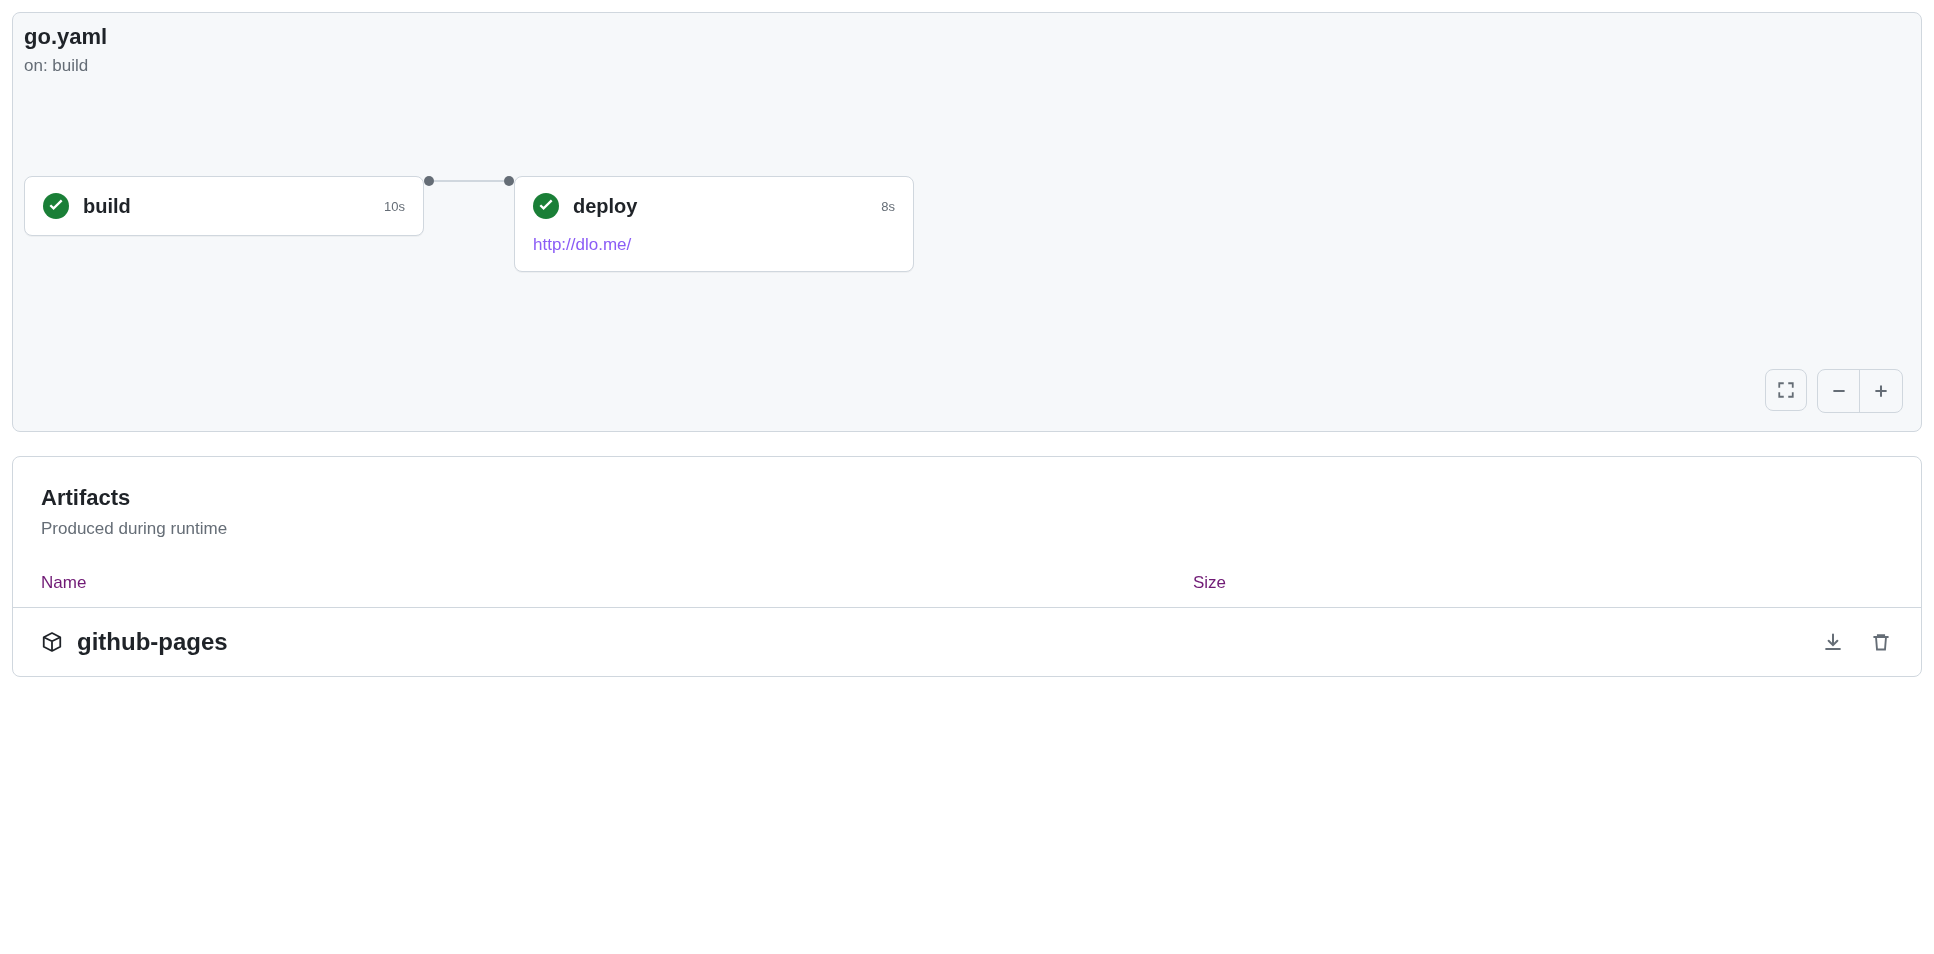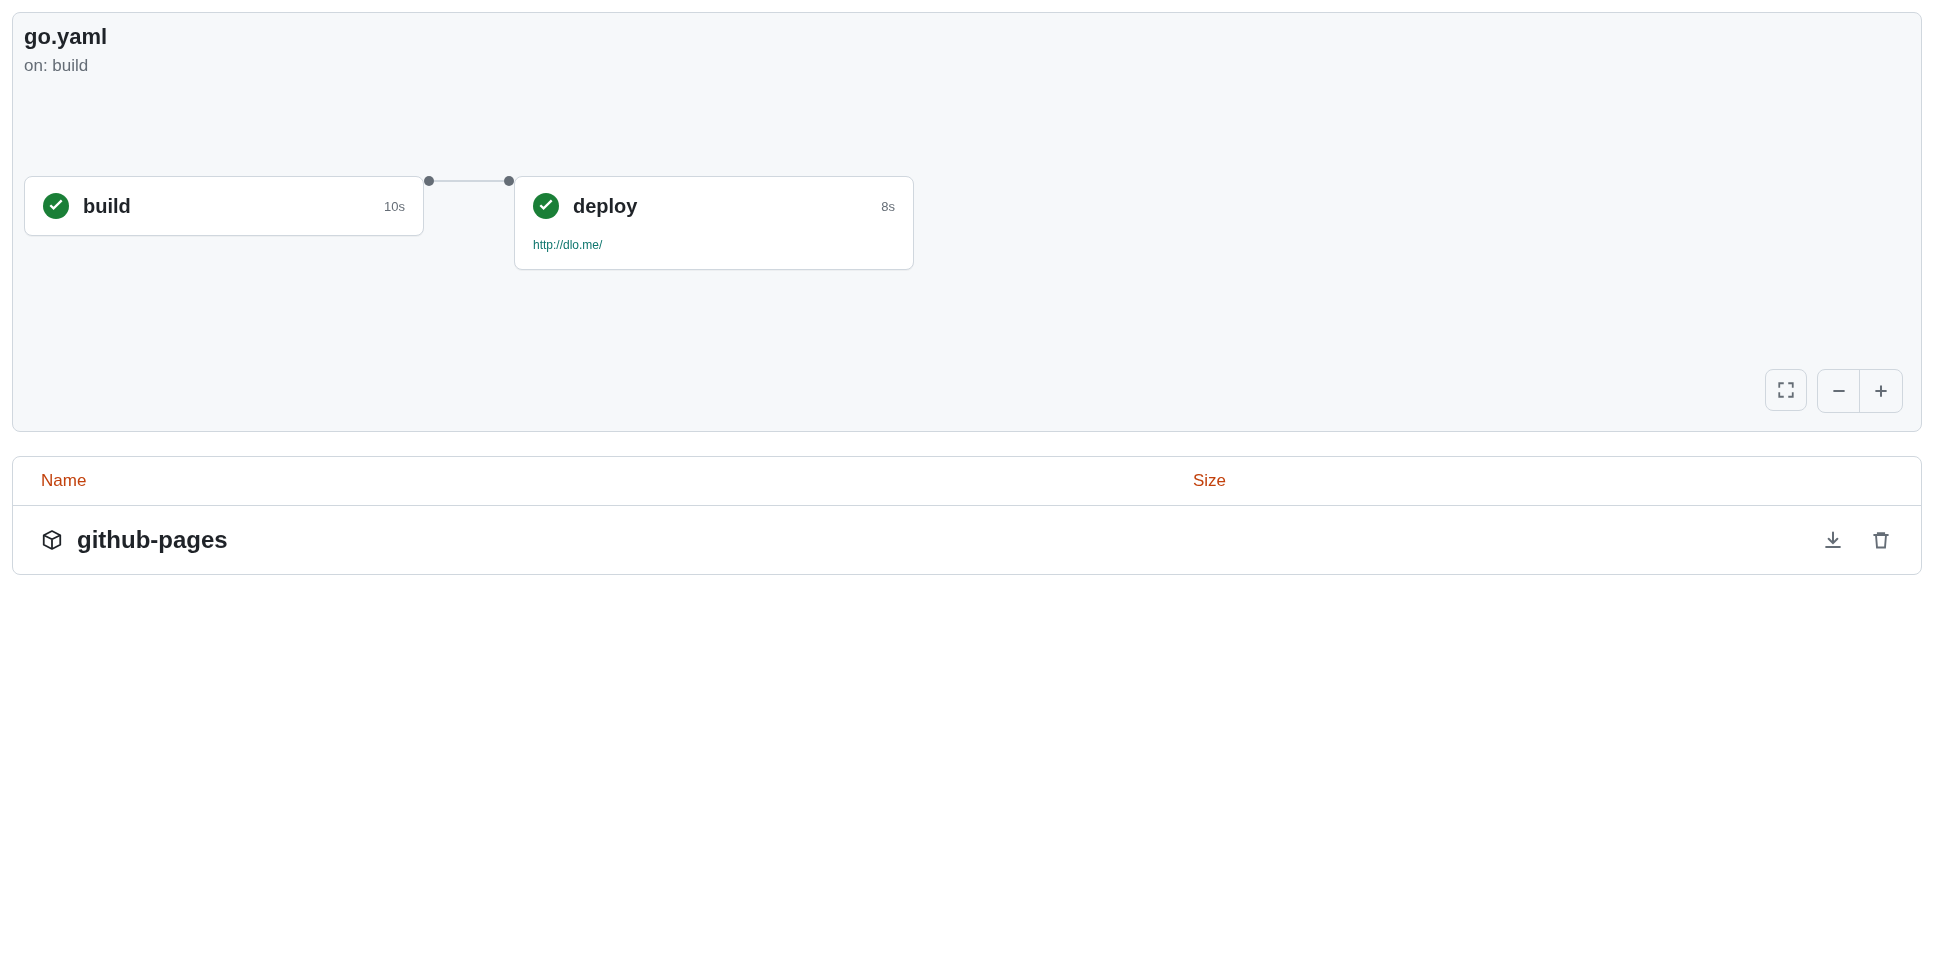--- a/index.html
+++ b/index.html
@@ -59,22 +59,22 @@
     color: #1f2328;
   }
   .job-duration {
     font-size: 13px;
     color: #656d76;
   }
   .job-link {
     padding: 0 18px 16px 18px;
   }
   .job-link a {
-    font-size: 12px;
-    color: #0f766e;
+    font-size: 17px;
+    color: #8b5cf6;
     text-decoration: none;
     margin-top: 14px;
   }
   .connector {
     display: flex;
     align-items: center;
     width: 90px;
   }
   .conn-dot {
     width: 10px;
@@ -142,21 +142,21 @@
     color: #656d76;
   }
   .artifacts-table {
     width: 100%;
   }
   .artifacts-thead {
     display: flex;
     padding: 14px 28px;
     border-bottom: 1px solid #d0d7de;
     font-size: 17px;
-    color: #c2410c;
+    color: #701a75;
   }
   .artifacts-row {
     display: flex;
     align-items: center;
     padding: 20px 28px;
   }
   .col-name { flex: 1; display: flex; align-items: center; gap: 14px; }
   .col-size { width: 600px; }
   .col-actions { width: 100px; display: flex; gap: 24px; justify-content: flex-end; }
   .artifact-name {
@@ -245,20 +245,24 @@
               <line x1="3" y1="8" x2="13" y2="8"></line>
               <line x1="8" y1="3" x2="8" y2="13"></line>
             </svg>
         </span>
       </div>
     </div>
   </div>
 </div>
 
 <div class="artifacts-panel">
+  <div class="artifacts-header">
+    <div class="artifacts-title">Artifacts</div>
+    <div class="artifacts-subtitle">Produced during runtime</div>
+  </div>
   <div class="artifacts-table">
     <div class="artifacts-thead">
       <div class="col-name">Name</div>
       <div class="col-size">Size</div>
       <div class="col-actions"></div>
     </div>
     <div class="artifacts-row">
       <div class="col-name">
         <span>
           <svg width="22" height="22" viewBox="0 0 16 16" fill="none" stroke="#1f2328" stroke-width="1.3" stroke-linejoin="round">

